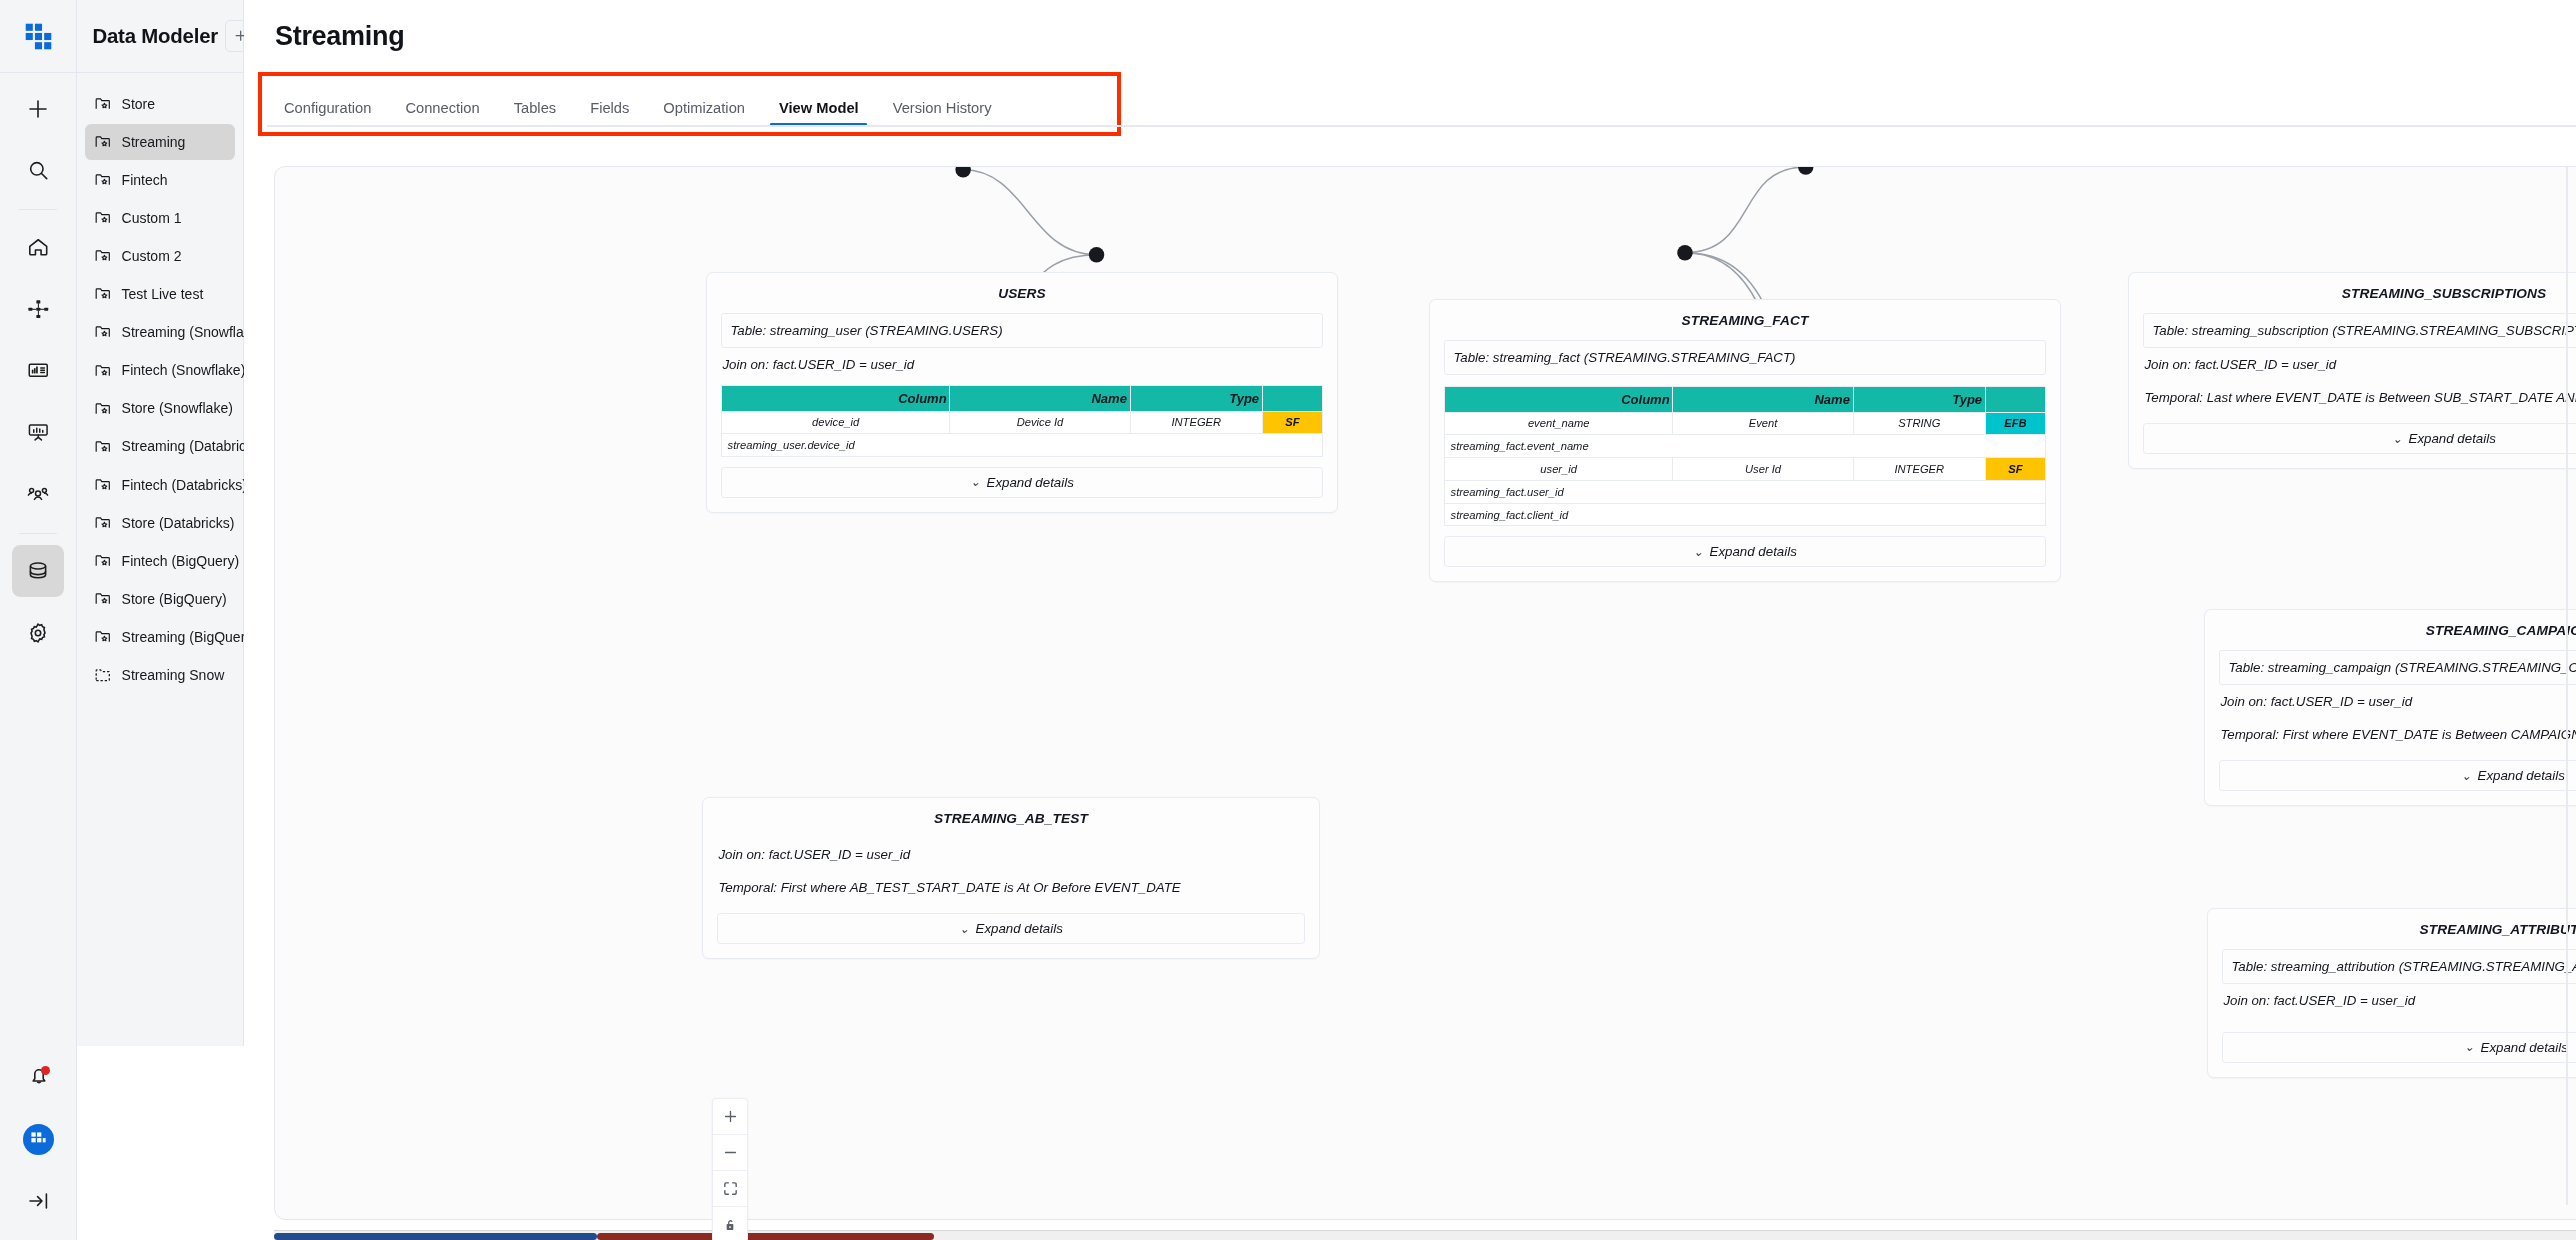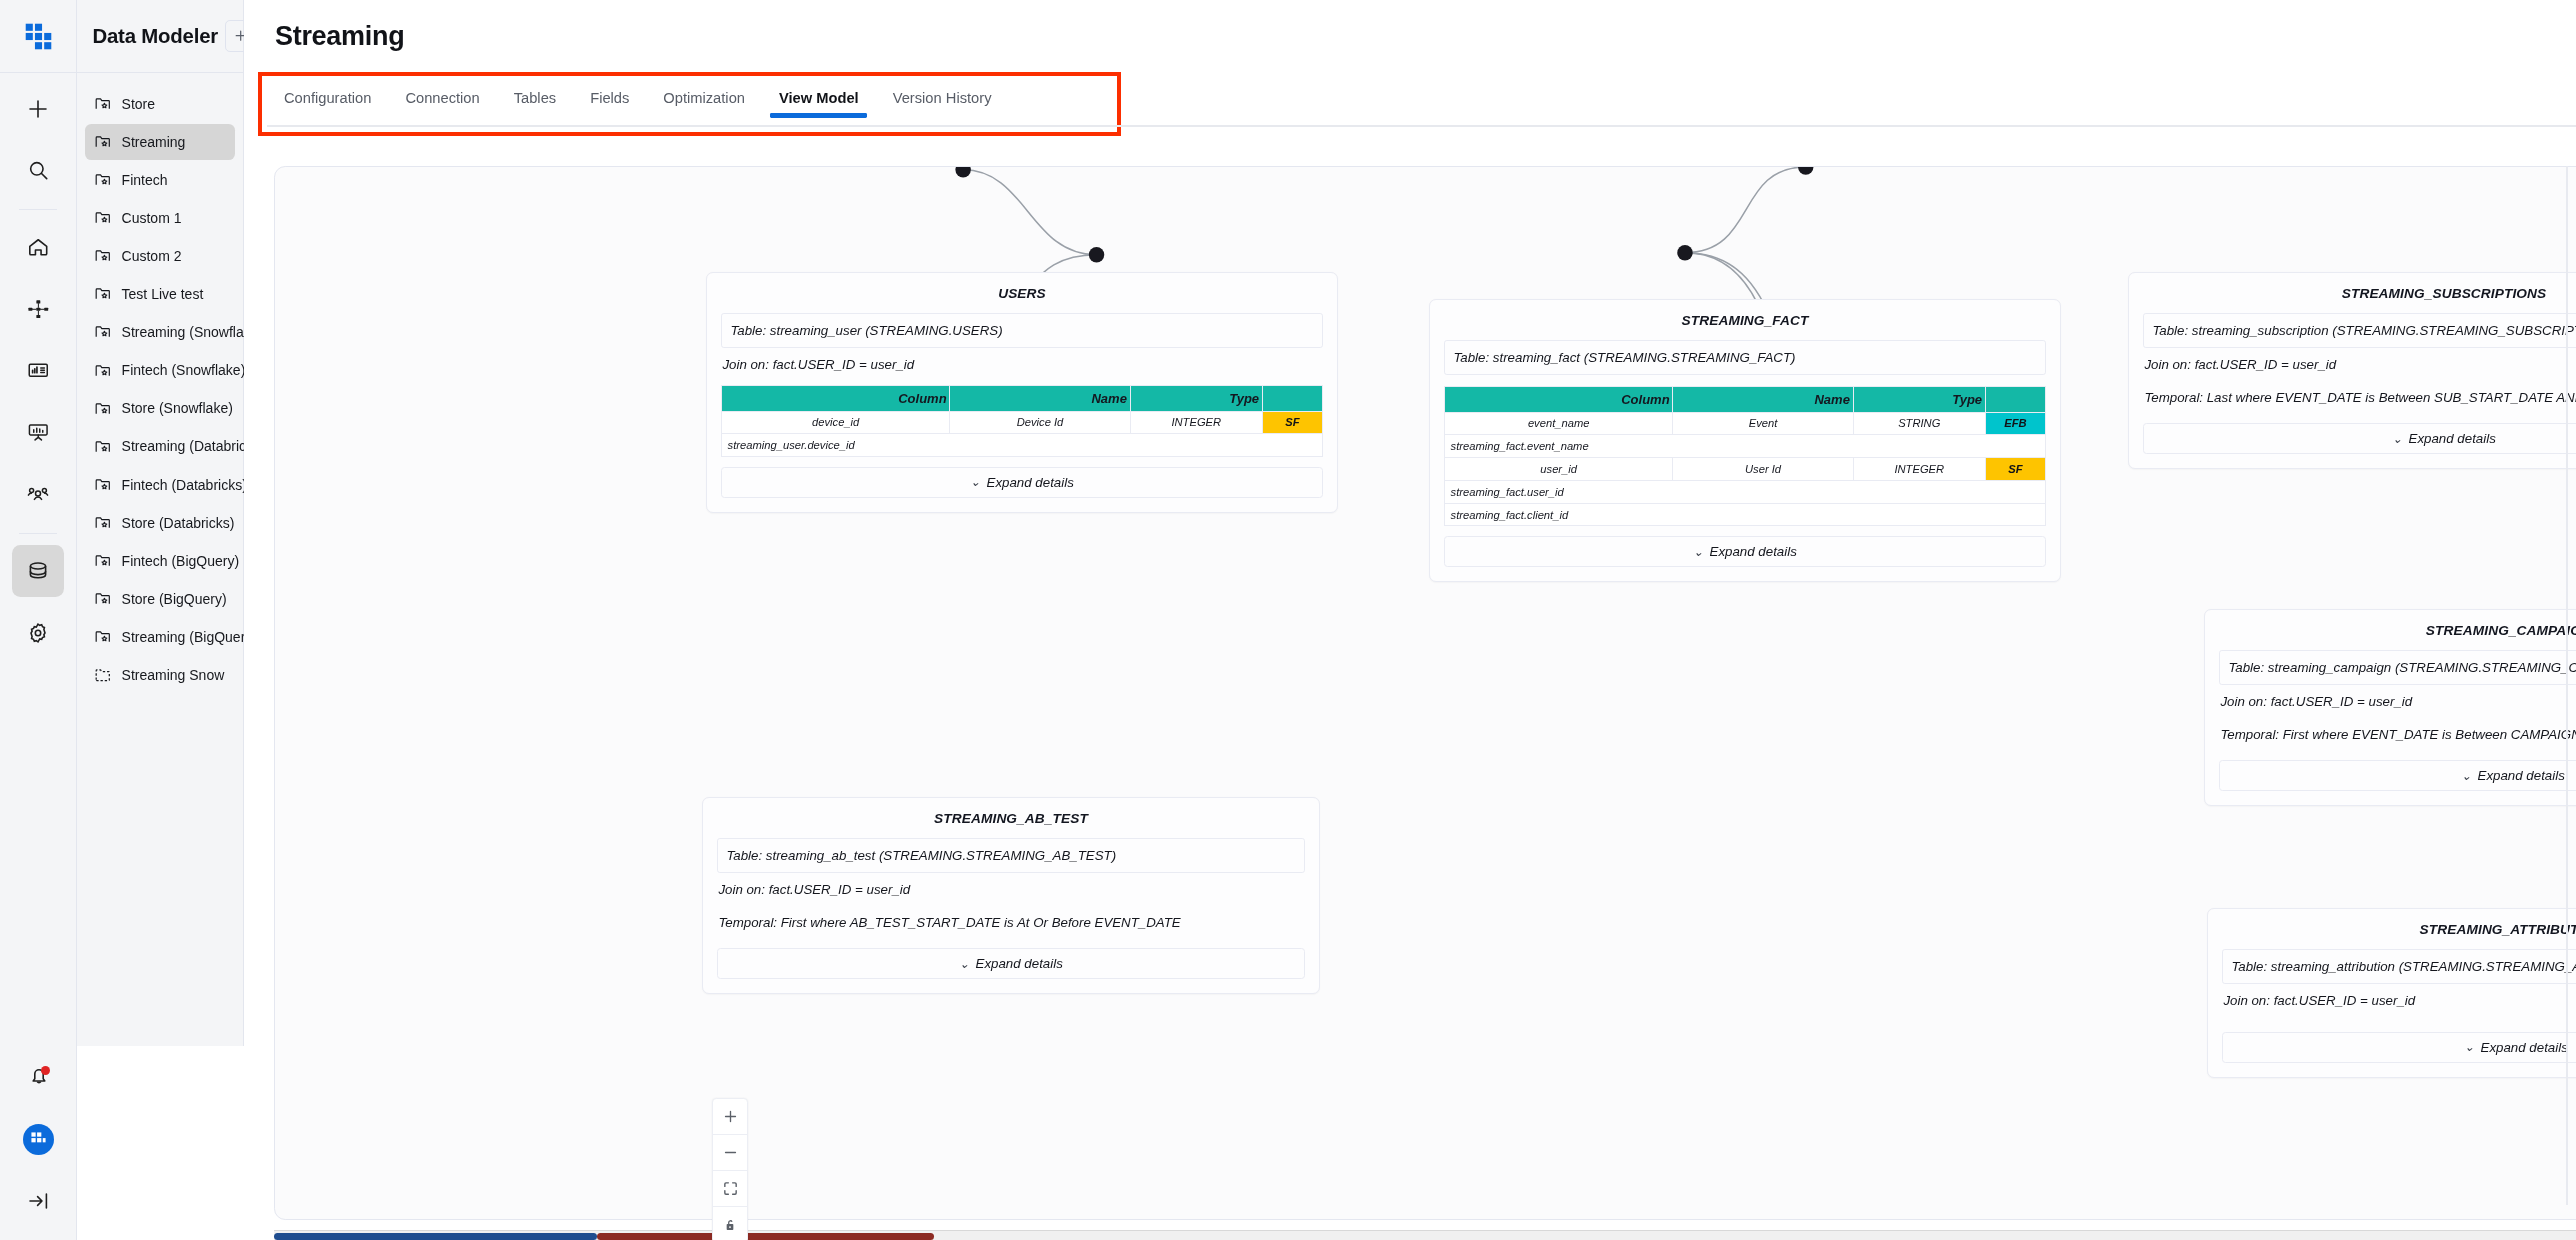--- a/index.html
+++ b/index.html
@@ -87,21 +87,21 @@
     font-size: 27px; font-weight: 700; color: #111318;
     padding: 21px 0 0 31px; letter-spacing: -0.3px;
   }
   .tabs-highlight {
     position: absolute; left: 14px; top: 72px;
     width: 863px; height: 64px;
     border: 4.9px solid #fc2e00; background: #ffffff;
   }
   .tabs-row {
     position: absolute; left: 23px; top: 81px; width: 845px; height: 46px;
-    display: flex; align-items: center; gap: 0px;
+    display: flex; align-items: flex-end; gap: 0px;
   }
   .tab {
     font-size: 14.7px; color: #575c66; padding: 0 17px 11.2px 17px;
     cursor: pointer; white-space: nowrap; position: relative;
   }
   .tab.active { color: #111318; font-weight: 700; }
   .tab.active::after {
     content: ""; position: absolute; left: 8.4px; right: 8.4px; bottom: 0;
     height: 4.2px; background: #0b6bdb; border-radius: 1.4px;
   }
@@ -537,21 +537,20 @@
         </tbody>
           </table>
         <div class="expand-btn">
           <span class="chev">⌄</span>
           <span>Expand details</span>
         </div>
       </div>
 
       <div class="node" style="left:427px; top:630px; width:618px;">
         <div class="node-title">STREAMING_AB_TEST</div>
-        <div class="node-tablebox">Table: streaming_ab_test (STREAMING.STREAMING_AB_TEST)</div>
         <div class="node-line">Join on: fact.USER_ID = user_id</div>
         <div class="node-line">Temporal: First where AB_TEST_START_DATE is At Or Before EVENT_DATE</div>
         <div class="expand-btn">
           <span class="chev">⌄</span>
           <span>Expand details</span>
         </div>
       </div>
 
       <div class="node" style="left:1154px; top:132px; width:632px;">
         <div class="node-title">STREAMING_FACT</div>

